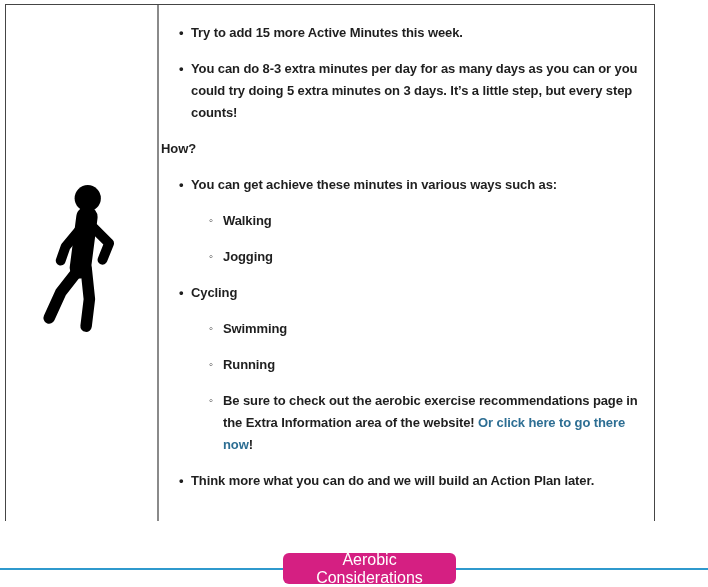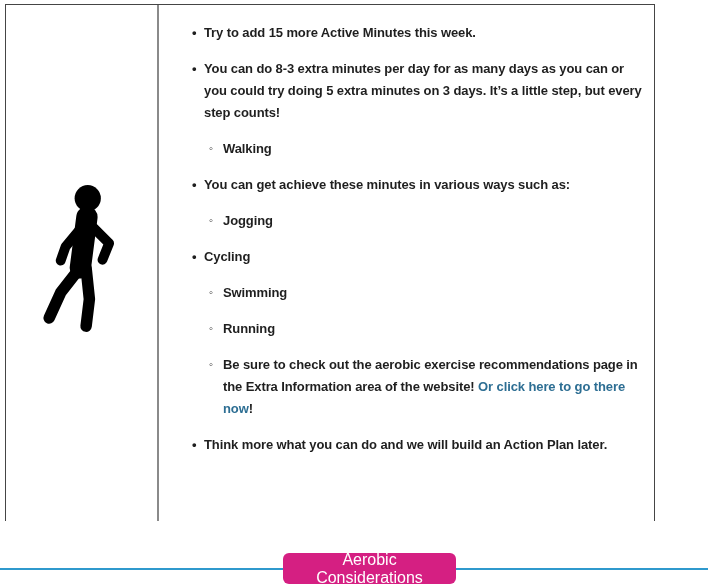--- a/index.html
+++ b/index.html
@@ -39,21 +39,21 @@
     padding: 17px 8px 0 1px;
     overflow: hidden;
     font-size: 13px;
     font-weight: 700;
     line-height: 22px;
     letter-spacing: -0.1px;
   }
 
   .row { display: flex; margin: 0 0 14px 0; }
   .row .marker { flex: none; color: #1f1f1f; }
-  .row.l1 { padding-left: 32px; }
+  .row.l1 { padding-left: 19px; }
   .row.l1 .marker { width: 12px; }
   .row.l1 .marker::before { content: "\2022"; }
   .row.l2 { padding-left: 49px; }
   .row.l2 .marker { width: 14px; }
   .row.l2 .marker::before { content: "\25E6"; font-size: 11px; position: relative; top: -1px; }
   .row .text { flex: 1; }
 
   .how-heading { margin: 0 0 14px 0; padding-left: 1px; }
 
   .link { color: #2d6e93; text-decoration: none; cursor: pointer; }
@@ -111,29 +111,30 @@
       <div class="row l1">
         <span class="marker"></span>
         <span class="text">Try to add 15 more Active Minutes this week.</span>
       </div>
 
       <div class="row l1">
         <span class="marker"></span>
         <span class="text">You can do 8-3 extra minutes per day for as many days as you can or you could try doing 5 extra minutes on 3 days. It’s a little step, but every step counts!</span>
       </div>
 
+      <div class="how-heading">How?</div>
+
+      <div class="row l1">
+        <span class="marker"></span>
+        <span class="text">You can get achieve these minutes in various ways such as:</span>
+      </div>
 
       <div class="row l2">
         <span class="marker"></span>
         <span class="text">Walking</span>
-      </div>
-
-      <div class="row l1">
-        <span class="marker"></span>
-        <span class="text">You can get achieve these minutes in various ways such as:</span>
       </div>
 
       <div class="row l2">
         <span class="marker"></span>
         <span class="text">Jogging</span>
       </div>
 
       <div class="row l1">
         <span class="marker"></span>
         <span class="text">Cycling</span>

